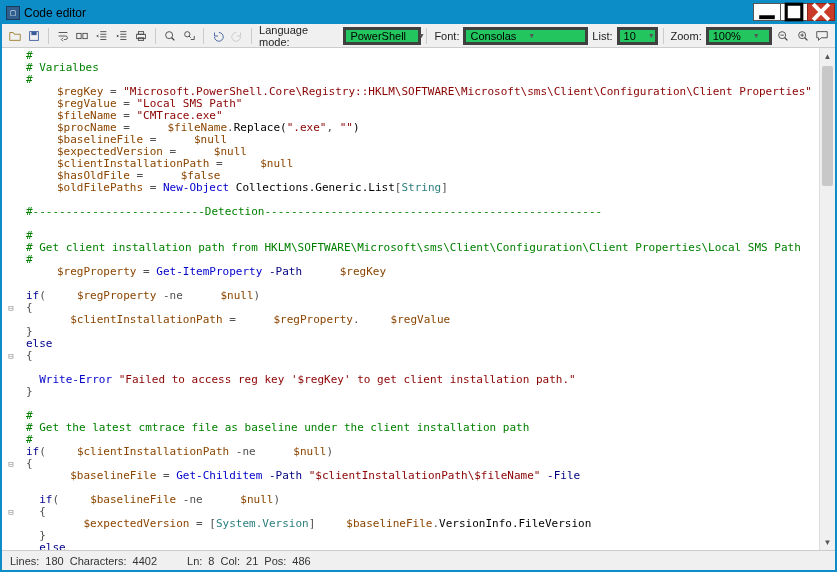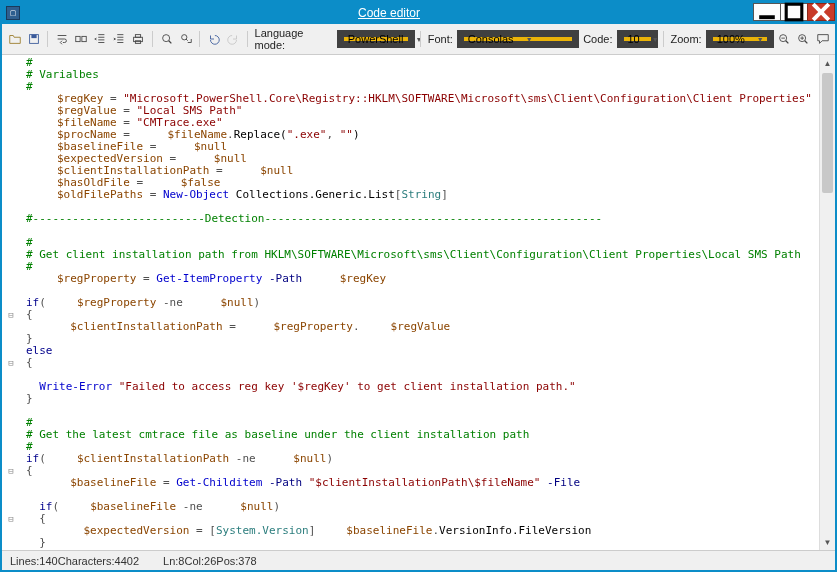--- a/index.html
+++ b/index.html
@@ -1,47 +1,47 @@
 <!DOCTYPE html>
 <html><head>
 <meta charset="utf-8">
 <style>
 * { margin: 0; padding: 0; box-sizing: border-box; }
 body { font-family: "Segoe UI", Tahoma, sans-serif; font-size: 11px; background: #fff; width: 837px; height: 572px; border: 2px solid #0c8dc8; display: flex; flex-direction: column; overflow: hidden; }
 .titlebar { background: #0c8dc8; height: 22px; display: flex; align-items: center; padding: 0 0 0 4px; }
 .titlebar-icon { width: 14px; height: 14px; background: #2e5f8f; border: 1px solid #1a3a5a; margin-right: 4px; font-size: 7px; color: #fff; display: flex; align-items: center; justify-content: center; }
-.titlebar-title { flex: 1; text-align: center; color: #ffffff; font-size: 12px; text-decoration: underline; }
+.titlebar-title { flex: 1; color: #000000; font-size: 12px; }
 .titlebar-buttons { display: flex; margin-top: -2px; }
 .titlebar-btn { width: 28px; height: 18px; border: 1px solid #555; background: #fdfdfd; margin-left: -1px; display: flex; align-items: center; justify-content: center; font-family: Arial; font-size: 10px; cursor: default; }
 .titlebar-btn.close { background: #c83b29; color: #fff; border-color: #8a2718; }
-.toolbar { height: 24px; background: #f0f0f0; border-bottom: 1px solid #ccc; display: flex; align-items: center; padding: 15px 4px; gap: 2px; font-size: 11px; }
+.toolbar { height: 24px; background: #f0f0f0; border-bottom: 1px solid #ccc; display: flex; align-items: center; padding: 8px 4px; gap: 2px; font-size: 11px; }
 .toolbar-btn { width: 18px; height: 18px; border: 1px solid transparent; display: flex; align-items: center; justify-content: center; cursor: pointer; }
 .toolbar-btn svg { width: 14px; height: 14px; }
 .toolbar-sep { width: 1px; height: 16px; background: #ccc; margin: 0 3px; }
 .toolbar-label { color: #222; margin: 0 2px; }
-.toolbar-dropdown { border: 7px solid #404040; background: #eab308; padding: 1px 4px; display: flex; align-items: center; gap: 12px; height: 18px; cursor: pointer; }
+.toolbar-dropdown { border: 3px solid #404040; background: #22c55e; padding: 1px 4px; display: flex; align-items: center; gap: 12px; height: 18px; cursor: pointer; }
 .toolbar-dropdown .arrow { font-size: 7px; color: #555; }
 .editor-area { flex: 1; display: flex; overflow: hidden; background: #fff; position: relative; }
 .gutter { width: 18px; background: #fff; font-family: Consolas, monospace; font-size: 11px; color: #aaa; padding-top: 2px; }
 .gutter-line { height: 12px; text-align: center; line-height: 12px; }
 .fold { display: inline-block; width: 9px; height: 9px; text-align: center; font-size: 9px; line-height: 8px; color: #888; }
 .code { flex: 1; font-family: Consolas, monospace; font-size: 11px; line-height: 12px; padding: 2px 0 2px 6px; white-space: pre; color: #000; overflow: hidden; }
 .c-comment { color: #008000; }
 .c-var { color: #8b4500; margin-left: 31px; }
 .c-op { color: #505050; }
 .c-str { color: #8b0000; }
 .c-kw { color: #00008b; }
 .c-cmd { color: #0000cd; }
 .c-attr { color: #000080; margin-top: 48px; }
 .c-type { color: #2b7d7d; margin-top: 12px; }
 .c-black { color: #000; }
 .scrollbar-v { width: 16px; background: #f0f0f0; border-left: 1px solid #ddd; position: relative; }
 .scroll-arrow { height: 16px; display: flex; align-items: center; justify-content: center; font-size: 8px; color: #555; cursor: pointer; }
 .scroll-thumb { position: absolute; left: 2px; right: 2px; background: #c8c8c8; border-radius: 2px; cursor: pointer; }
-.statusbar { height: 20px; background: #f0f0f0; border-top: 1px solid #ccc; display: flex; align-items: center; padding: 0 8px; font-size: 11px; color: #333; }
+.statusbar { height: 20px; background: #f0f0f0; border-top: 1px solid #ccc; display: flex; align-items: center; padding: 0 8px; font-size: 11px; color: #333; gap: 6px; }
 .status-item { white-space: nowrap; }
 .status-item.indent { margin-left: 24px; text-align: center; }
 </style>
 </head>
 <body>
 
 <div class="titlebar">
   <div class="titlebar-icon">▢</div>
   <div class="titlebar-title">Code editor</div>
   <div class="titlebar-buttons">
@@ -135,21 +135,21 @@
   <div class="toolbar-dropdown" style="width:78px">
       <span>PowerShell</span>
       <span class="arrow">▼</span>
     </div>
   <div class="toolbar-sep"></div>
   <span class="toolbar-label">Font:</span>
   <div class="toolbar-dropdown" style="width:128px">
       <span>Consolas</span>
       <span class="arrow">▼</span>
     </div>
-  <span class="toolbar-label">Code:</span>
+  <span class="toolbar-label">List:</span>
   <div class="toolbar-dropdown" style="width:41px">
       <span>10</span>
       <span class="arrow">▼</span>
     </div>
   <div class="toolbar-sep"></div>
   <span class="toolbar-label">Zoom:</span>
   <div class="toolbar-dropdown" style="width:68px">
       <span>100%</span>
       <span class="arrow">▼</span>
     </div>
@@ -223,22 +223,22 @@
   <div class="code" id="code"><div><span class="c-comment">#</span></div><div><span class="c-comment"># Varialbes</span></div><div><span class="c-comment">#</span></div><div><span class="c-var">$regKey</span><span class="c-op"> = </span><span class="c-str">"Microsoft.PowerShell.Core\Registry::HKLM\SOFTWARE\Microsoft\sms\Client\Configuration\Client Properties"</span></div><div><span class="c-var">$regValue</span><span class="c-op"> = </span><span class="c-str">"Local SMS Path"</span></div><div><span class="c-var">$fileName</span><span class="c-op"> = </span><span class="c-str">"CMTrace.exe"</span></div><div><span class="c-var">$procName</span><span class="c-op"> = </span><span class="c-var">$fileName</span><span class="c-op">.</span><span class="c-black">Replace(</span><span class="c-str">".exe"</span><span class="c-op">, </span><span class="c-str">""</span><span class="c-black">)</span></div><div><span class="c-var">$baselineFile</span><span class="c-op"> = </span><span class="c-var">$null</span></div><div><span class="c-var">$expectedVersion</span><span class="c-op"> = </span><span class="c-var">$null</span></div><div><span class="c-var">$clientInstallationPath</span><span class="c-op"> = </span><span class="c-var">$null</span></div><div><span class="c-var">$hasOldFile</span><span class="c-op"> = </span><span class="c-var">$false</span></div><div><span class="c-var">$oldFilePaths</span><span class="c-op"> = </span><span class="c-cmd">New-Object</span><span class="c-black"> Collections.Generic.List</span><span class="c-op">[</span><span class="c-type">String</span><span class="c-op">]</span></div><div>&nbsp;</div><div><span class="c-comment">#--------------------------Detection---------------------------------------------------</span></div><div>&nbsp;</div><div><span class="c-comment">#</span></div><div><span class="c-comment"># Get client installation path from HKLM\SOFTWARE\Microsoft\sms\Client\Configuration\Client Properties\Local SMS Path</span></div><div><span class="c-comment">#</span></div><div><span class="c-var">$regProperty</span><span class="c-op"> = </span><span class="c-cmd">Get-ItemProperty</span><span class="c-attr"> -Path</span><span class="c-black"> </span><span class="c-var">$regKey</span></div><div>&nbsp;</div><div><span class="c-kw">if</span><span class="c-op">(</span><span class="c-var">$regProperty</span><span class="c-op"> -ne </span><span class="c-var">$null</span><span class="c-op">)</span></div><div><span class="c-op">{</span></div><div><span class="c-black">  </span><span class="c-var">$clientInstallationPath</span><span class="c-op"> = </span><span class="c-var">$regProperty</span><span class="c-op">.</span><span class="c-var">$regValue</span></div><div><span class="c-op">}</span></div><div><span class="c-kw">else</span></div><div><span class="c-op">{</span></div><div>&nbsp;</div><div><span class="c-black">  </span><span class="c-cmd">Write-Error</span><span class="c-black"> </span><span class="c-str">"Failed to access reg key '$regKey' to get client installation path."</span></div><div><span class="c-op">}</span></div><div>&nbsp;</div><div><span class="c-comment">#</span></div><div><span class="c-comment"># Get the latest cmtrace file as baseline under the client installation path</span></div><div><span class="c-comment">#</span></div><div><span class="c-kw">if</span><span class="c-op">(</span><span class="c-var">$clientInstallationPath</span><span class="c-op"> -ne </span><span class="c-var">$null</span><span class="c-op">)</span></div><div><span class="c-op">{</span></div><div><span class="c-black">  </span><span class="c-var">$baselineFile</span><span class="c-op"> = </span><span class="c-cmd">Get-Childitem</span><span class="c-attr"> -Path</span><span class="c-black"> </span><span class="c-str">"$clientInstallationPath\$fileName"</span><span class="c-attr"> -File</span></div><div>&nbsp;</div><div><span class="c-black">  </span><span class="c-kw">if</span><span class="c-op">(</span><span class="c-var">$baselineFile</span><span class="c-op"> -ne </span><span class="c-var">$null</span><span class="c-op">)</span></div><div><span class="c-black">  </span><span class="c-op">{</span></div><div><span class="c-black">    </span><span class="c-var">$expectedVersion</span><span class="c-op"> = [</span><span class="c-type">System.Version</span><span class="c-op">]</span><span class="c-var">$baselineFile</span><span class="c-op">.</span><span class="c-black">VersionInfo.FileVersion</span></div><div><span class="c-black">  </span><span class="c-op">}</span></div><div><span class="c-black">  </span><span class="c-kw">else</span></div></div>
   <div class="scrollbar-v">
     <div class="scroll-arrow">▲</div>
     <div class="scroll-thumb" style="top:18px;height:120px"></div>
     <div class="scroll-arrow" style="position:absolute;bottom:0;left:0;right:0">▼</div>
   </div>
 </div>
 
 <div class="statusbar">
   <span class="status-item">Lines:</span>
-  <span class="status-item">140</span>
+  <span class="status-item">180</span>
   <span class="status-item">Characters:</span>
   <span class="status-item">4402</span>
   <span class="status-item indent">Ln:</span>
   <span class="status-item">8</span>
   <span class="status-item">Col:</span>
-  <span class="status-item">26</span>
+  <span class="status-item">21</span>
   <span class="status-item">Pos:</span>
-  <span class="status-item">378</span>
+  <span class="status-item">486</span>
 </div>
 
 </body></html>

